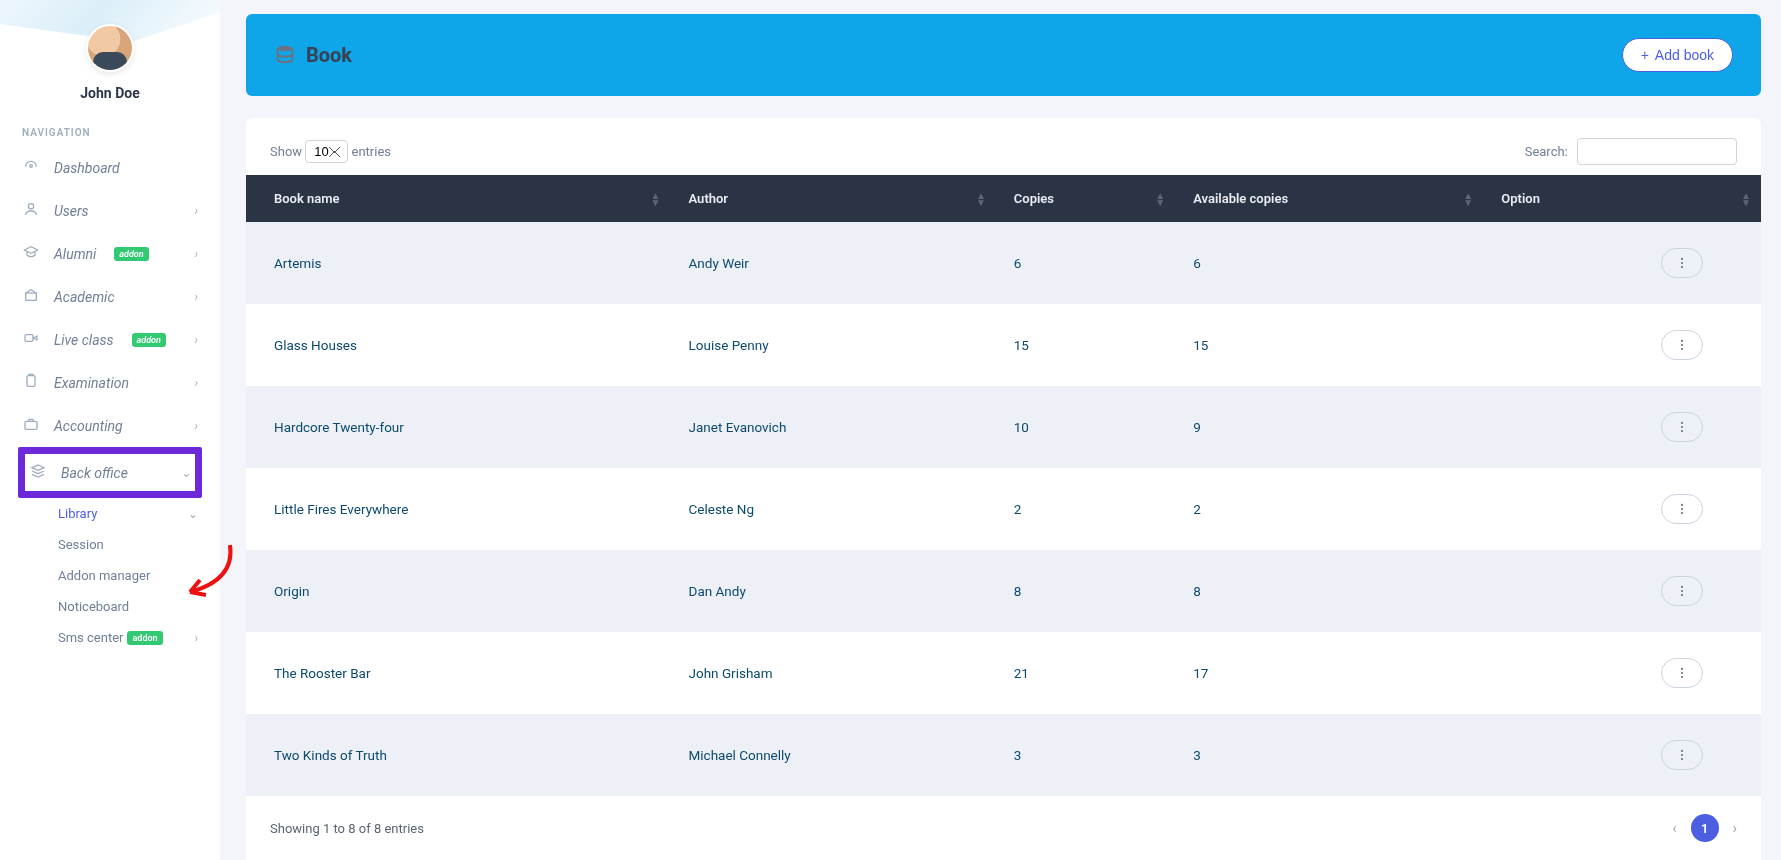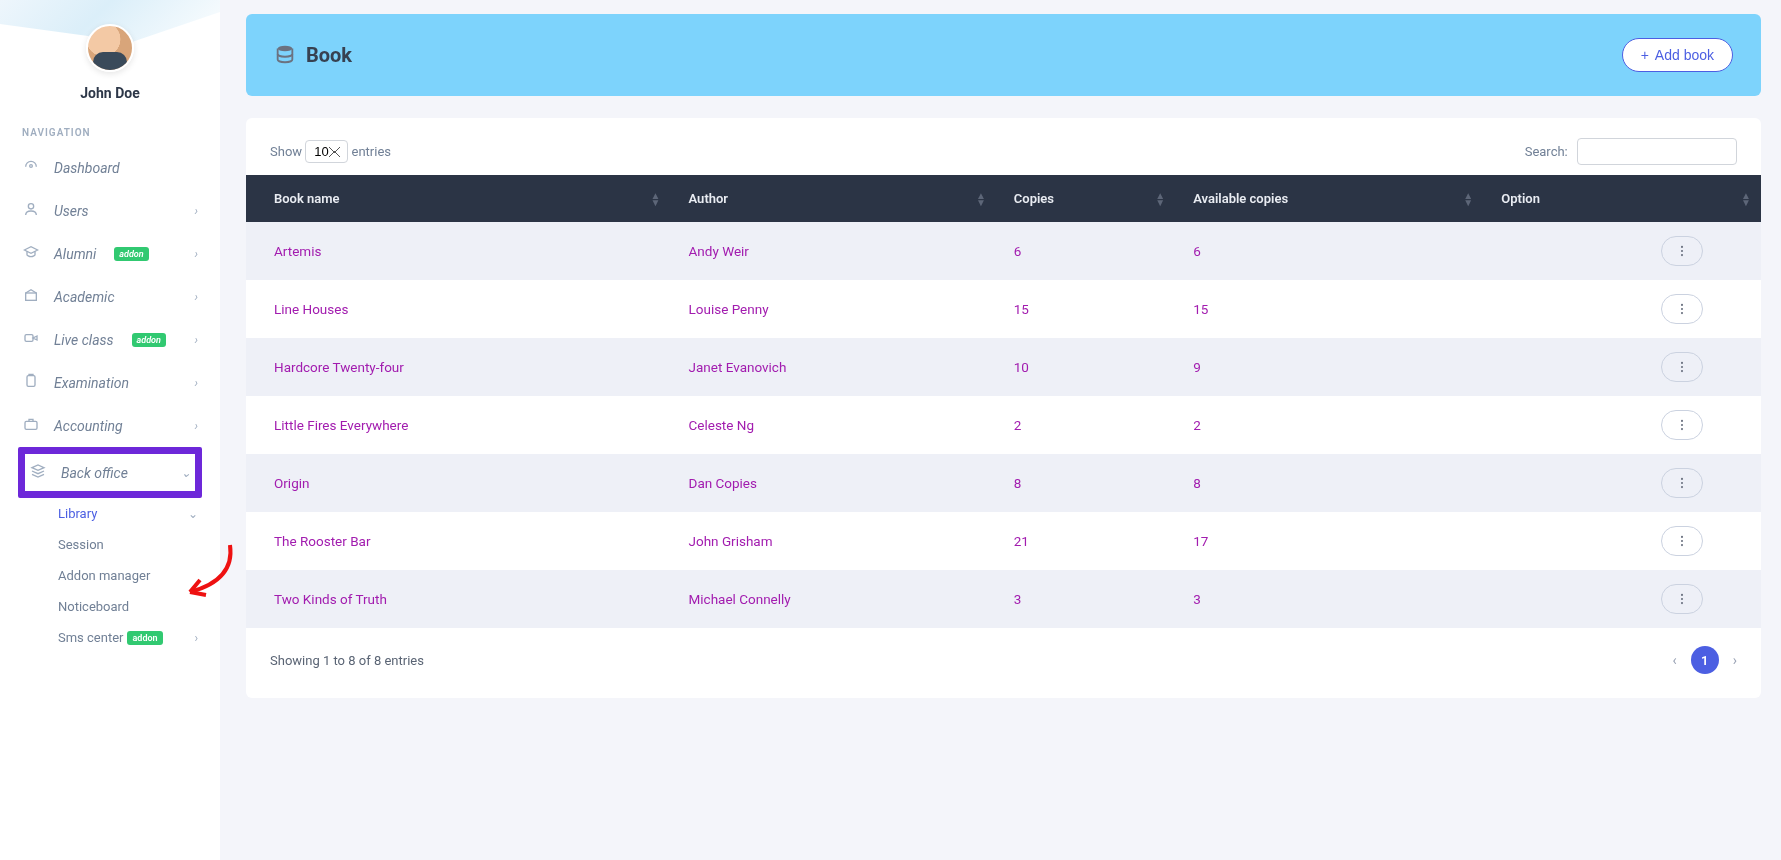--- a/index.html
+++ b/index.html
@@ -103,21 +103,21 @@
   .red-arrow {
     position: absolute;
     top: 540px;
     left: 180px;
     pointer-events: none;
   }
 
   
   .main { flex: 1; padding: 0 20px 0 26px; min-width: 0;}
   .page-header {
-    background: #7dd3fc;
+    background: #0ea5e9;
     margin-top: 14px;
     border-radius: 6px;
     padding: 24px 28px;
     display: flex;
     align-items: center;
     justify-content: space-between;
   }
   .page-title-wrap { display: flex; align-items: center; gap: 10px; }
   .page-title-icon { color: #6b7280; }
   .page-title { font-size: 20px; font-weight: 700; color: #374151; }
@@ -183,23 +183,23 @@
     position: absolute;
     right: 10px;
     top: 50%;
     transform: translateY(-50%);
     color: #5d6678;
     font-size: 10px;
     line-height: 7px;
   }
   table.data thead th:first-child { padding-left: 28px; }
   table.data tbody td {
-    padding: 14px 18px;
+    padding: 26px 18px;
     font-size: 13.5px;
-    color: #a21caf;
+    color: #0c4a6e;
   }
   table.data tbody td:first-child { padding-left: 28px; }
   table.data tbody tr:nth-child(odd) { background: #eef0f7; }
   table.data tbody tr:nth-child(even) { background: #fff; }
   .option-btn {
     border: 1px solid #cbd2e0;
     background: transparent;
     border-radius: 999px;
     width: 42px;
     height: 30px;
@@ -423,21 +423,21 @@
                     <svg width="14" height="14" viewBox="0 0 24 24" fill="currentColor">
                       <circle cx="12" cy="5" r="1.8"></circle>
                       <circle cx="12" cy="12" r="1.8"></circle>
                       <circle cx="12" cy="19" r="1.8"></circle>
                     </svg>
                   </span>
                 </button>
               </td>
             </tr>
             <tr>
-              <td>Line Houses</td>
+              <td>Glass Houses</td>
               <td>Louise Penny</td>
               <td>15</td>
               <td>15</td>
               <td class="clearfix">
                 <button class="option-btn">
                   <span>
                     <svg width="14" height="14" viewBox="0 0 24 24" fill="currentColor">
                       <circle cx="12" cy="5" r="1.8"></circle>
                       <circle cx="12" cy="12" r="1.8"></circle>
                       <circle cx="12" cy="19" r="1.8"></circle>
@@ -475,21 +475,21 @@
                       <circle cx="12" cy="5" r="1.8"></circle>
                       <circle cx="12" cy="12" r="1.8"></circle>
                       <circle cx="12" cy="19" r="1.8"></circle>
                     </svg>
                   </span>
                 </button>
               </td>
             </tr>
             <tr>
               <td>Origin</td>
-              <td>Dan Copies</td>
+              <td>Dan Andy</td>
               <td>8</td>
               <td>8</td>
               <td class="clearfix">
                 <button class="option-btn">
                   <span>
                     <svg width="14" height="14" viewBox="0 0 24 24" fill="currentColor">
                       <circle cx="12" cy="5" r="1.8"></circle>
                       <circle cx="12" cy="12" r="1.8"></circle>
                       <circle cx="12" cy="19" r="1.8"></circle>
                     </svg>

